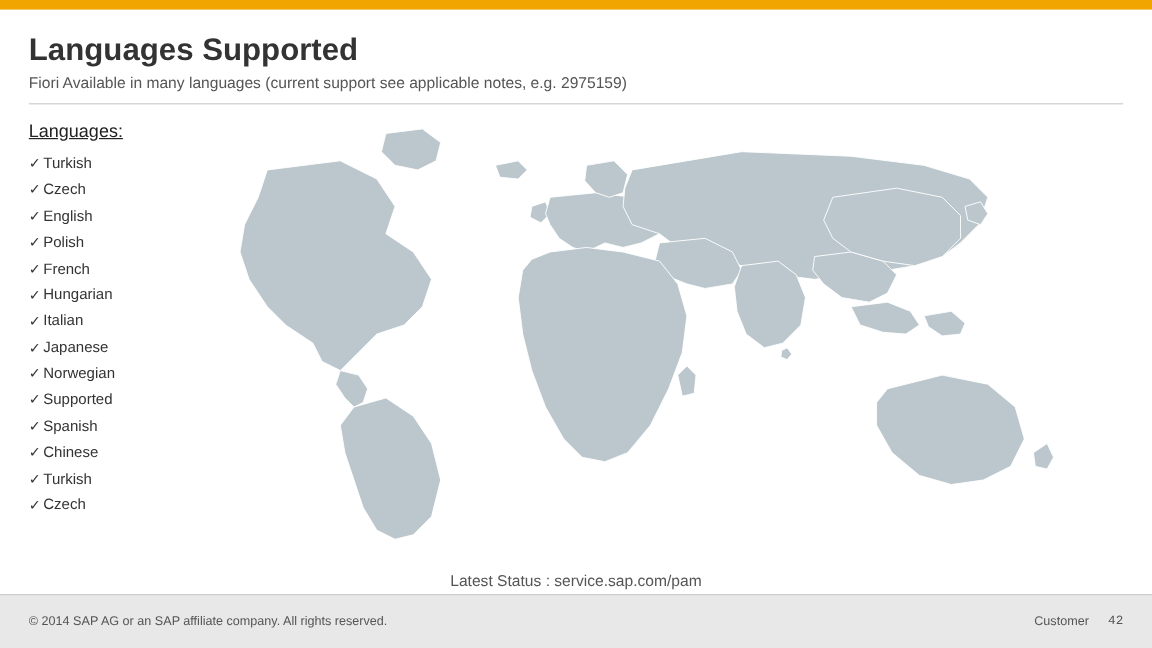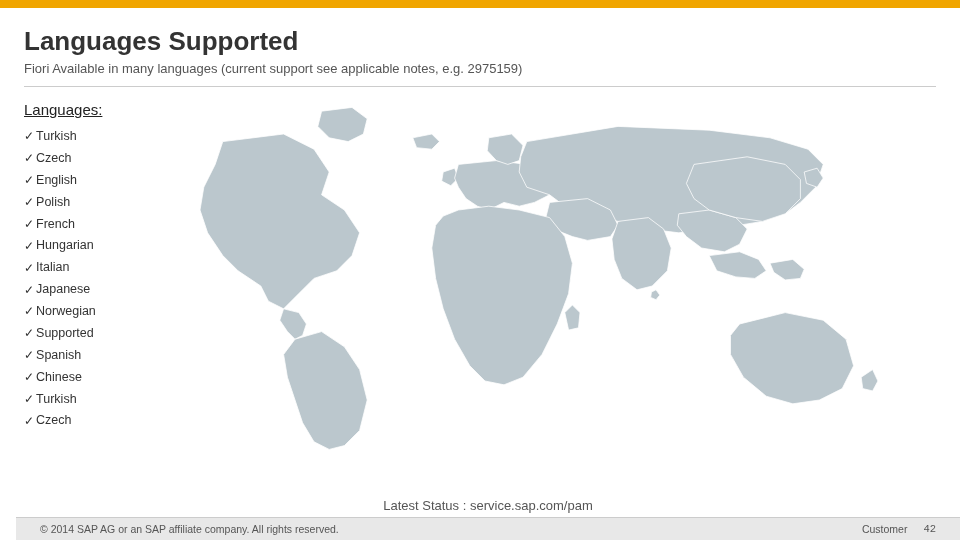--- a/index.html
+++ b/index.html
@@ -89,37 +89,37 @@
 
     .world-map-svg {
       width: 820px;
       height: 380px;
       opacity: 0.85;
     }
 
     .footer-area {
       position: absolute;
       bottom: 0;
-      left: 16px;
+      left: 0;
       right: 0;
     }
 
     .latest-status {
       text-align: center;
       font-size: 13px;
       color: #555555;
       padding: 6px 0 4px 0;
     }
 
     .footer-bar {
       background: #e8e8e8;
       display: flex;
       align-items: center;
       justify-content: space-between;
-      padding: 5px 24px;
+      padding: 16px 24px;
       border-top: 1px solid #cccccc;
     }
 
     .footer-copyright {
       font-size: 10.5px;
       color: #555555;
     }
 
     .footer-right {
       display: flex;

